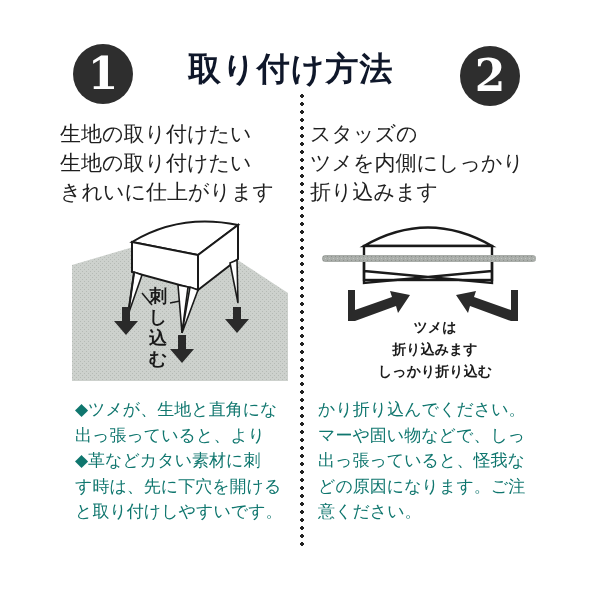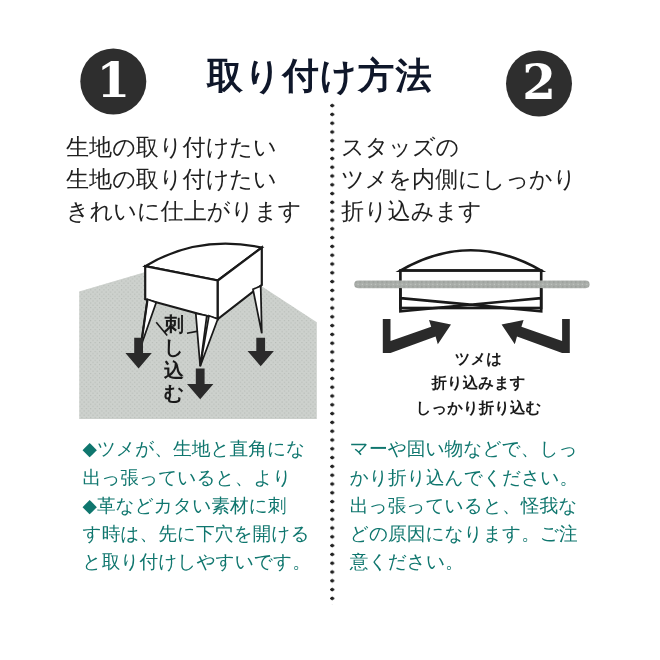--- a/index.html
+++ b/index.html
@@ -122,18 +122,18 @@
 
 <div class="note" style="left:75px; top:397px;">
   <div>◆ツメが、生地と直角にな</div>
   <div>出っ張っていると、より</div>
   <div>◆革などカタい素材に刺</div>
   <div>す時は、先に下穴を開ける</div>
   <div>と取り付けしやすいです。</div>
 </div>
 
 <div class="note" style="left:318px; top:397px;">
+  <div>かり折り込んでください。</div>
   <div>マーや固い物などで、しっ</div>
-  <div>かり折り込んでください。</div>
   <div>出っ張っていると、怪我な</div>
   <div>どの原因になります。ご注</div>
   <div>意ください。</div>
 </div>
 
 </body></html>

